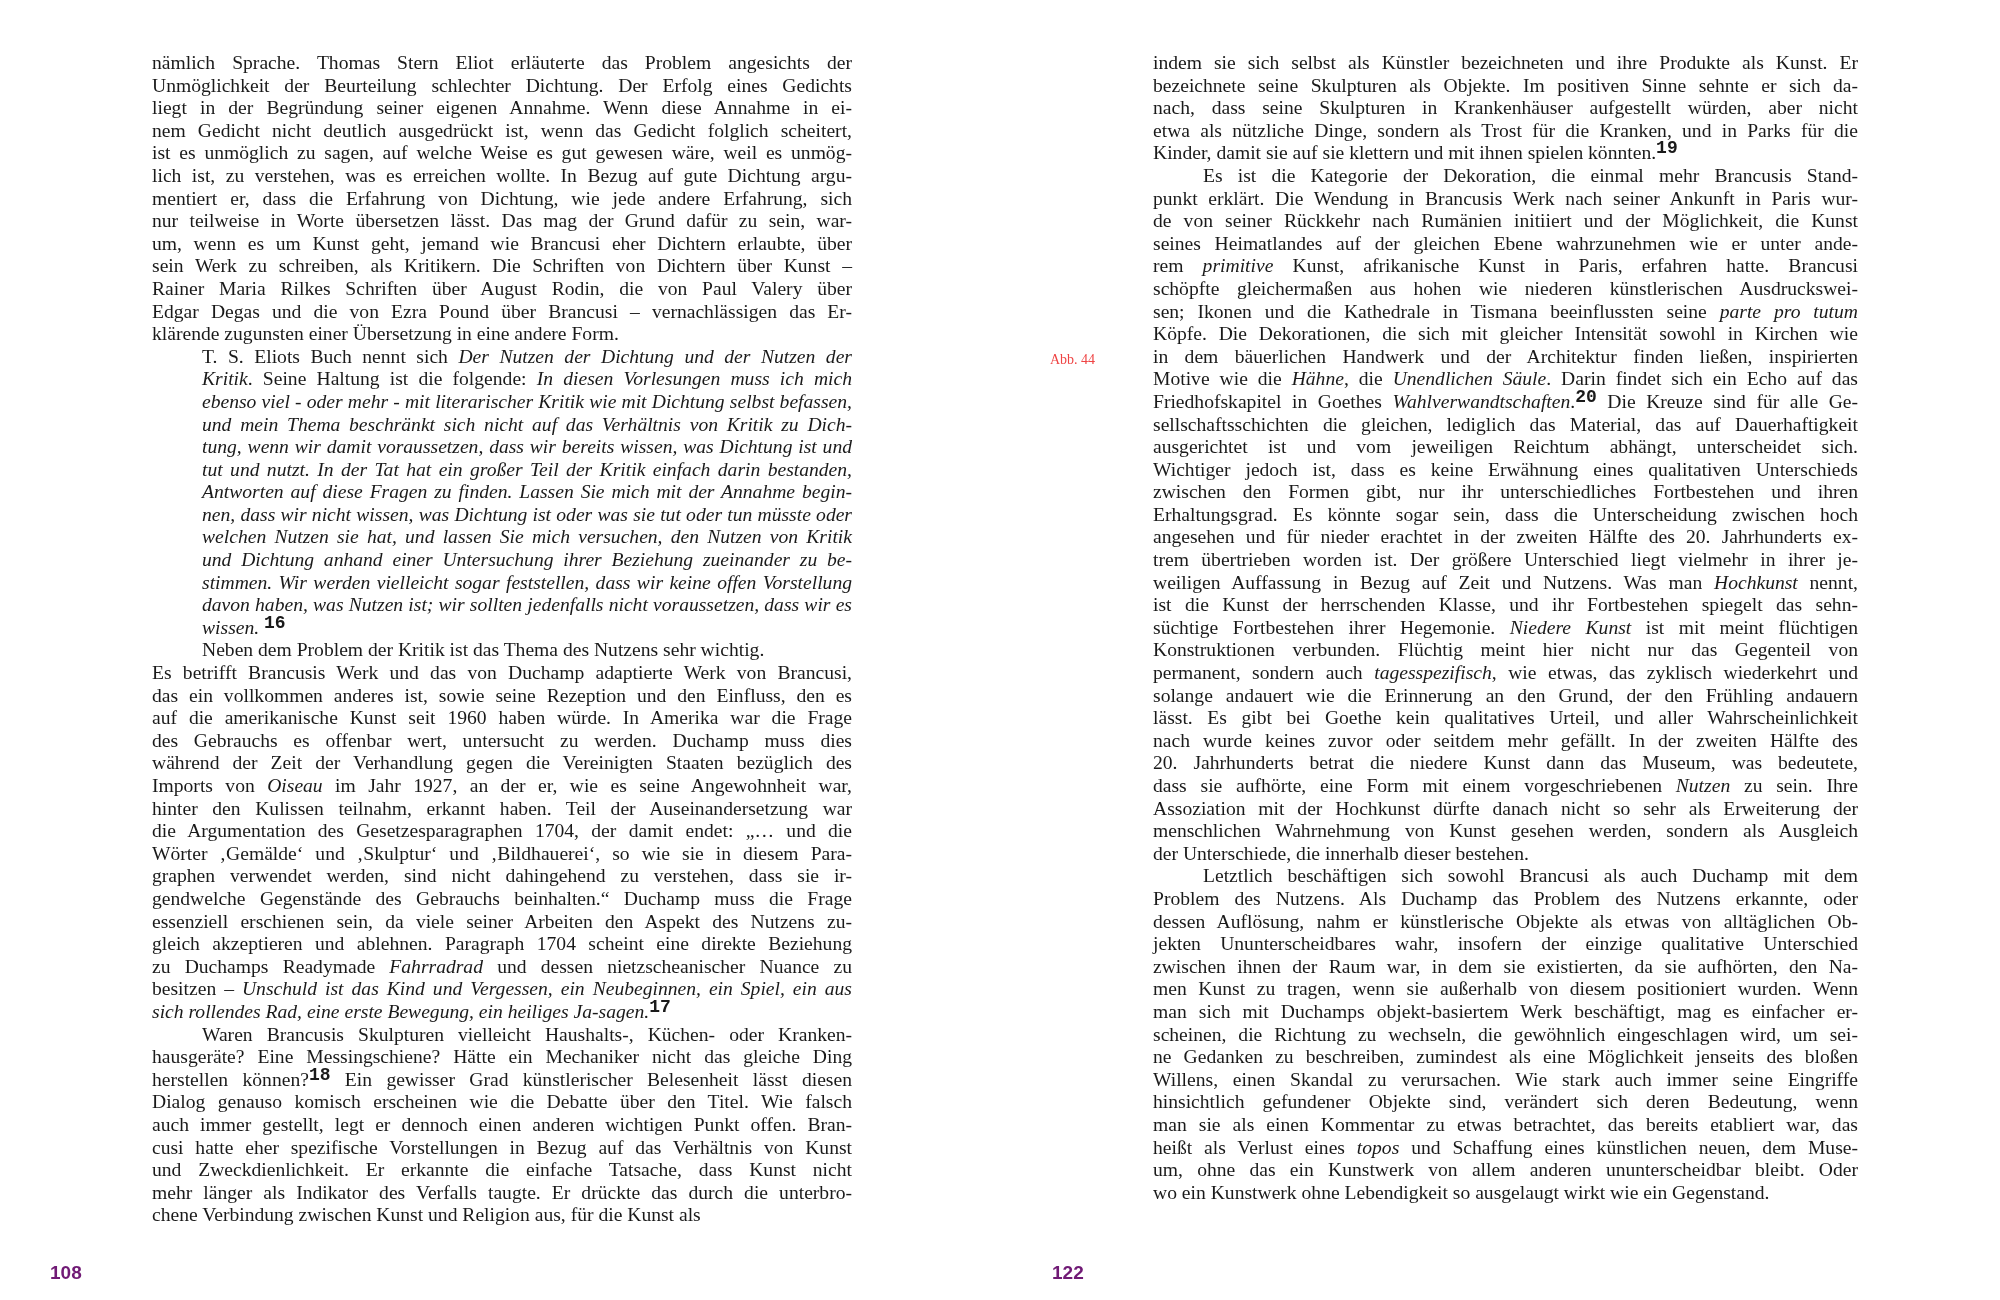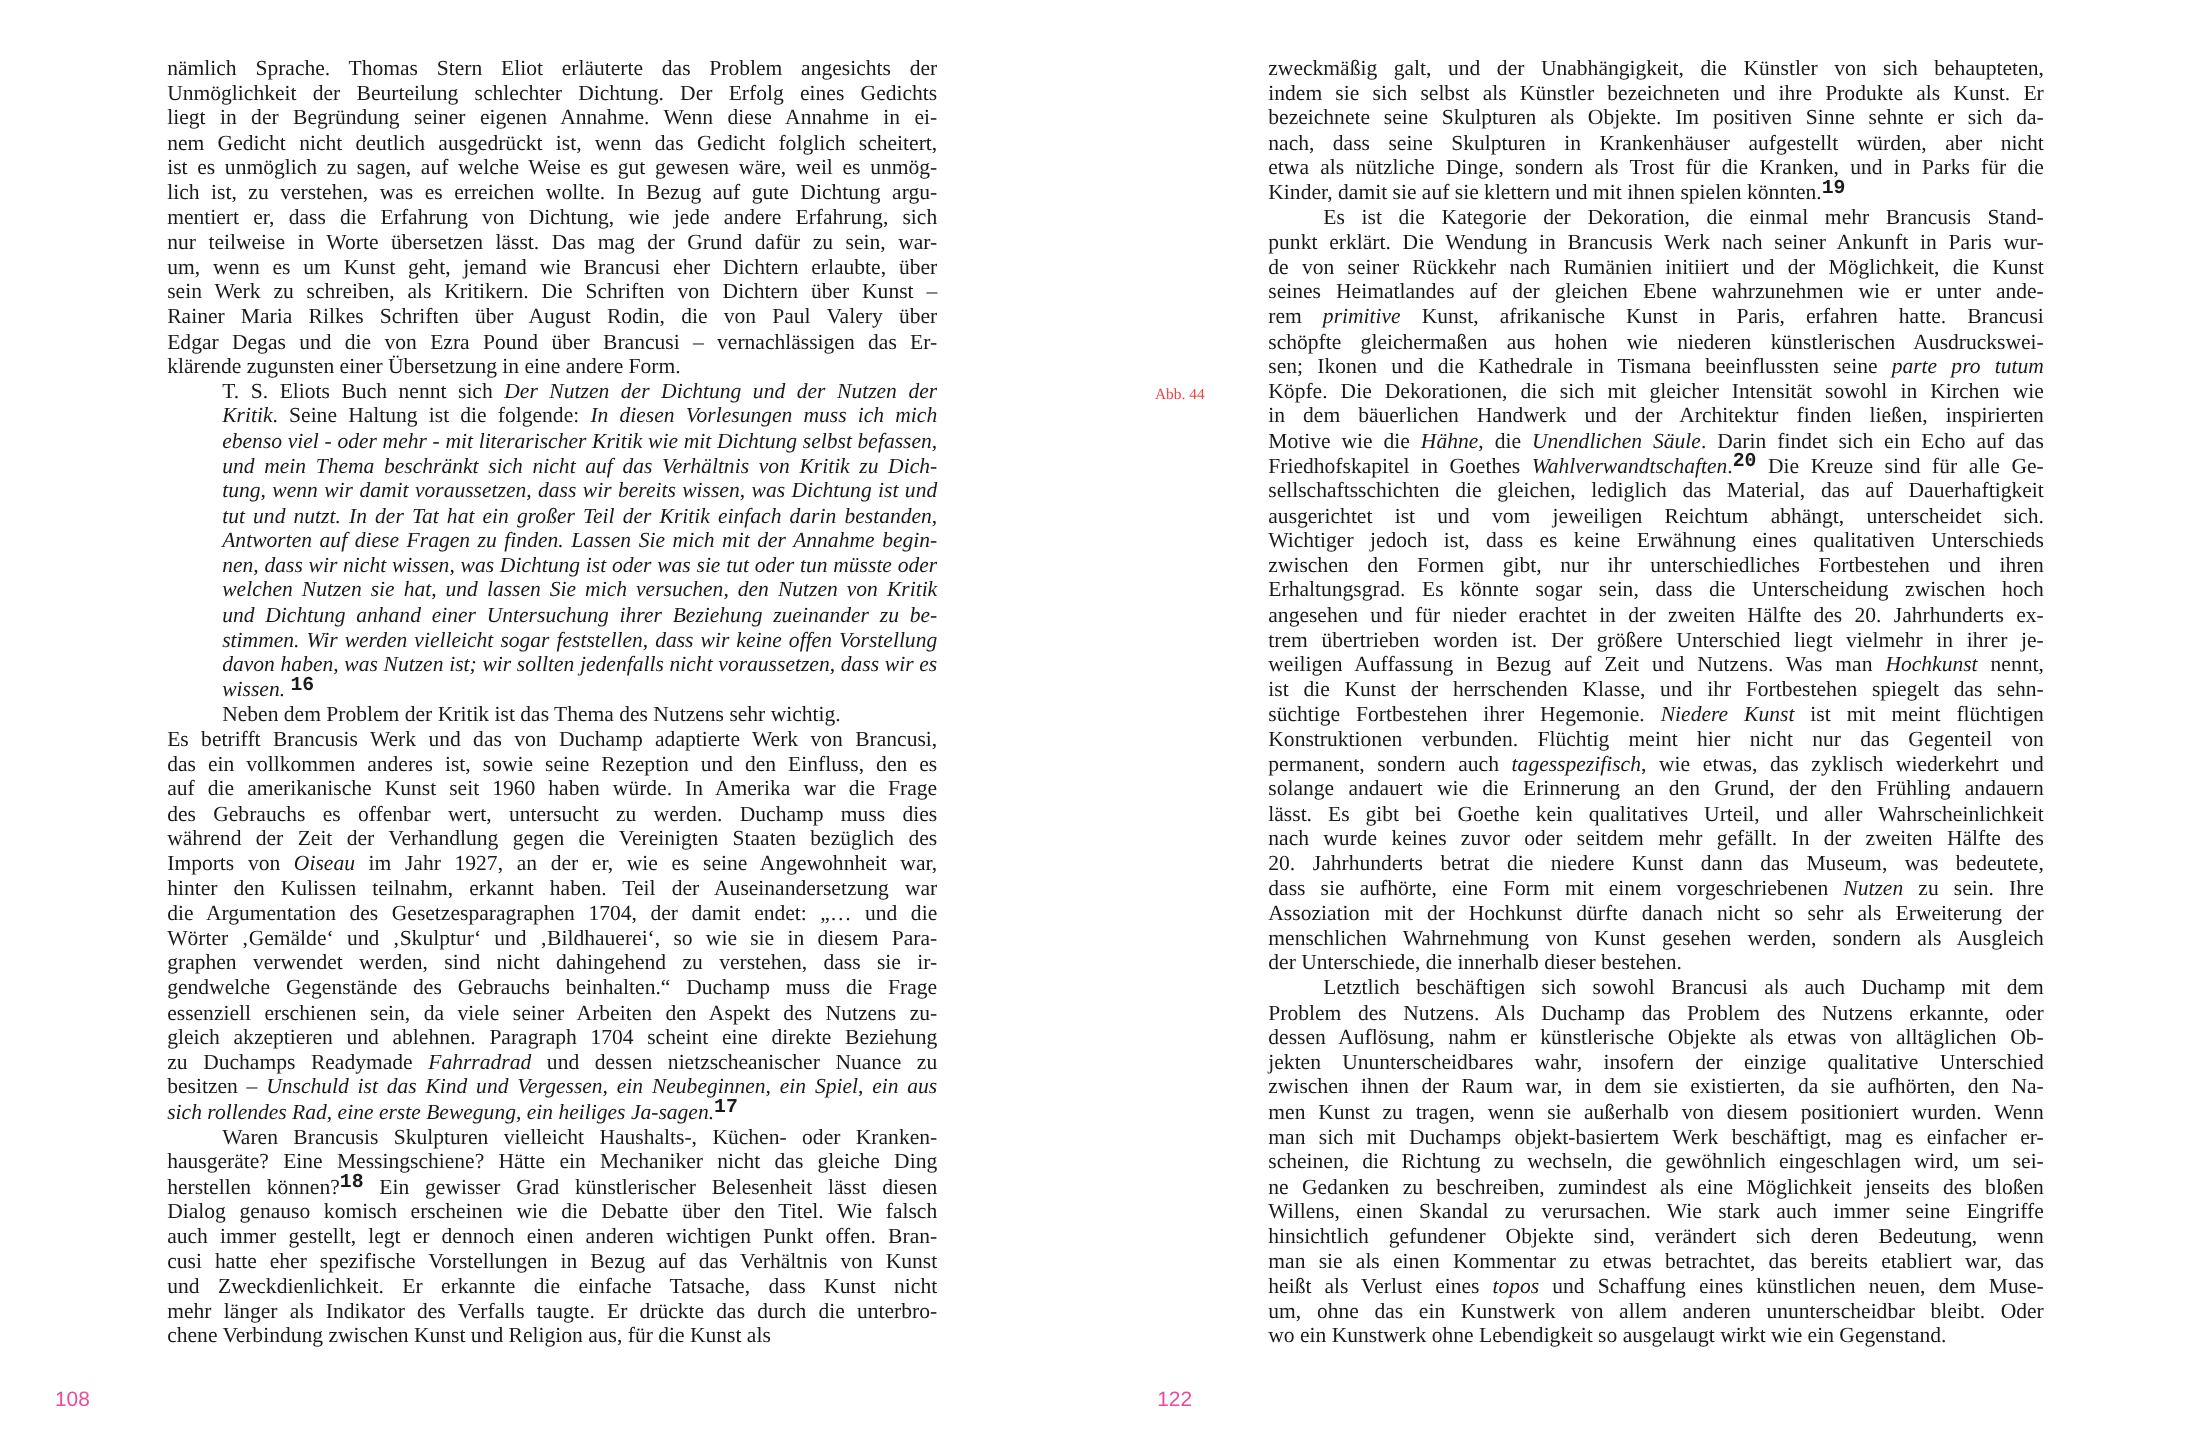--- a/index.html
+++ b/index.html
@@ -7,21 +7,21 @@
   .page { position:absolute; top:0; height:1300px; }
   .col { position:absolute; top:52px; font-family:"Liberation Serif","DejaVu Serif",serif; font-size:19.6px; line-height:22.6px; }
   #left-col { left:152px; width:700px; }
   #right-col { left:1153px; width:705px; }
   .line { white-space:nowrap; height:22.6px; text-align:justify; text-align-last:justify; }
   .line.last { text-align-last:left; }
   .line.indent { padding-left:50px; }
   .line.quote { padding-left:50px; }
   .it { font-style:italic; }
   .fn { font-family:Liberation Mono, monospace; font-size:18px; font-weight:bold; vertical-align:6px; line-height:0; }
-  .pagenum { position:absolute; top:1262px; font-family:"Liberation Sans","DejaVu Sans",sans-serif; font-weight:normal; font-size:19px; color:#ec4899; }
+  .pagenum { position:absolute; top:1262px; font-family:"Liberation Sans","DejaVu Sans",sans-serif; font-weight:bold; font-size:19px; color:#701a75; }
   #pnum-left { left:50px; }
   #pnum-right { left:1052px; }
   .margin-note { position:absolute; left:1050px; top:352px; font-family:"Liberation Serif",serif; font-size:14px; color:#ef4444; }
 </style>
 </head>
 <body>
 
 <div class="page" style="left:0;width:1000px;">
   <div class="col" id="left-col">
       <div class="line"><span>nämlich Sprache. Thomas Stern Eliot erläuterte das Problem angesichts der</span></div>
@@ -77,21 +77,20 @@
       <div class="line"><span>mehr länger als Indikator des Verfalls taugte. Er drückte das durch die unterbro-</span></div>
       <div class="line last"><span>chene Verbindung zwischen Kunst und Religion aus, für die Kunst als</span></div>
     </div>
   <div class="pagenum" id="pnum-left">108</div>
 </div>
 
 <div class="page" style="left:1000px;width:1000px;">
 </div>
 <div class="margin-note">Abb. 44</div>
 <div class="col" id="right-col">
-    <div class="line"><span>zweckmäßig galt, und der Unabhängigkeit, die Künstler von sich behaupteten,</span></div>
     <div class="line"><span>indem sie sich selbst als Künstler bezeichneten und ihre Produkte als Kunst. Er</span></div>
     <div class="line"><span>bezeichnete seine Skulpturen als Objekte. Im positiven Sinne sehnte er sich da-</span></div>
     <div class="line"><span>nach, dass seine Skulpturen in Krankenhäuser aufgestellt würden, aber nicht</span></div>
     <div class="line"><span>etwa als nützliche Dinge, sondern als Trost für die Kranken, und in Parks für die</span></div>
     <div class="line last"><span>Kinder, damit sie auf sie klettern und mit ihnen spielen könnten.</span><span class="fn">19</span></div>
     <div class="line indent"><span>Es ist die Kategorie der Dekoration, die einmal mehr Brancusis Stand-</span></div>
     <div class="line"><span>punkt erklärt. Die Wendung in Brancusis Werk nach seiner Ankunft in Paris wur-</span></div>
     <div class="line"><span>de von seiner Rückkehr nach Rumänien initiiert und der Möglichkeit, die Kunst</span></div>
     <div class="line"><span>seines Heimatlandes auf der gleichen Ebene wahrzunehmen wie er unter ande-</span></div>
     <div class="line"><span>rem </span><span class="it">primitive</span><span> Kunst, afrikanische Kunst in Paris, erfahren hatte. Brancusi</span></div>

